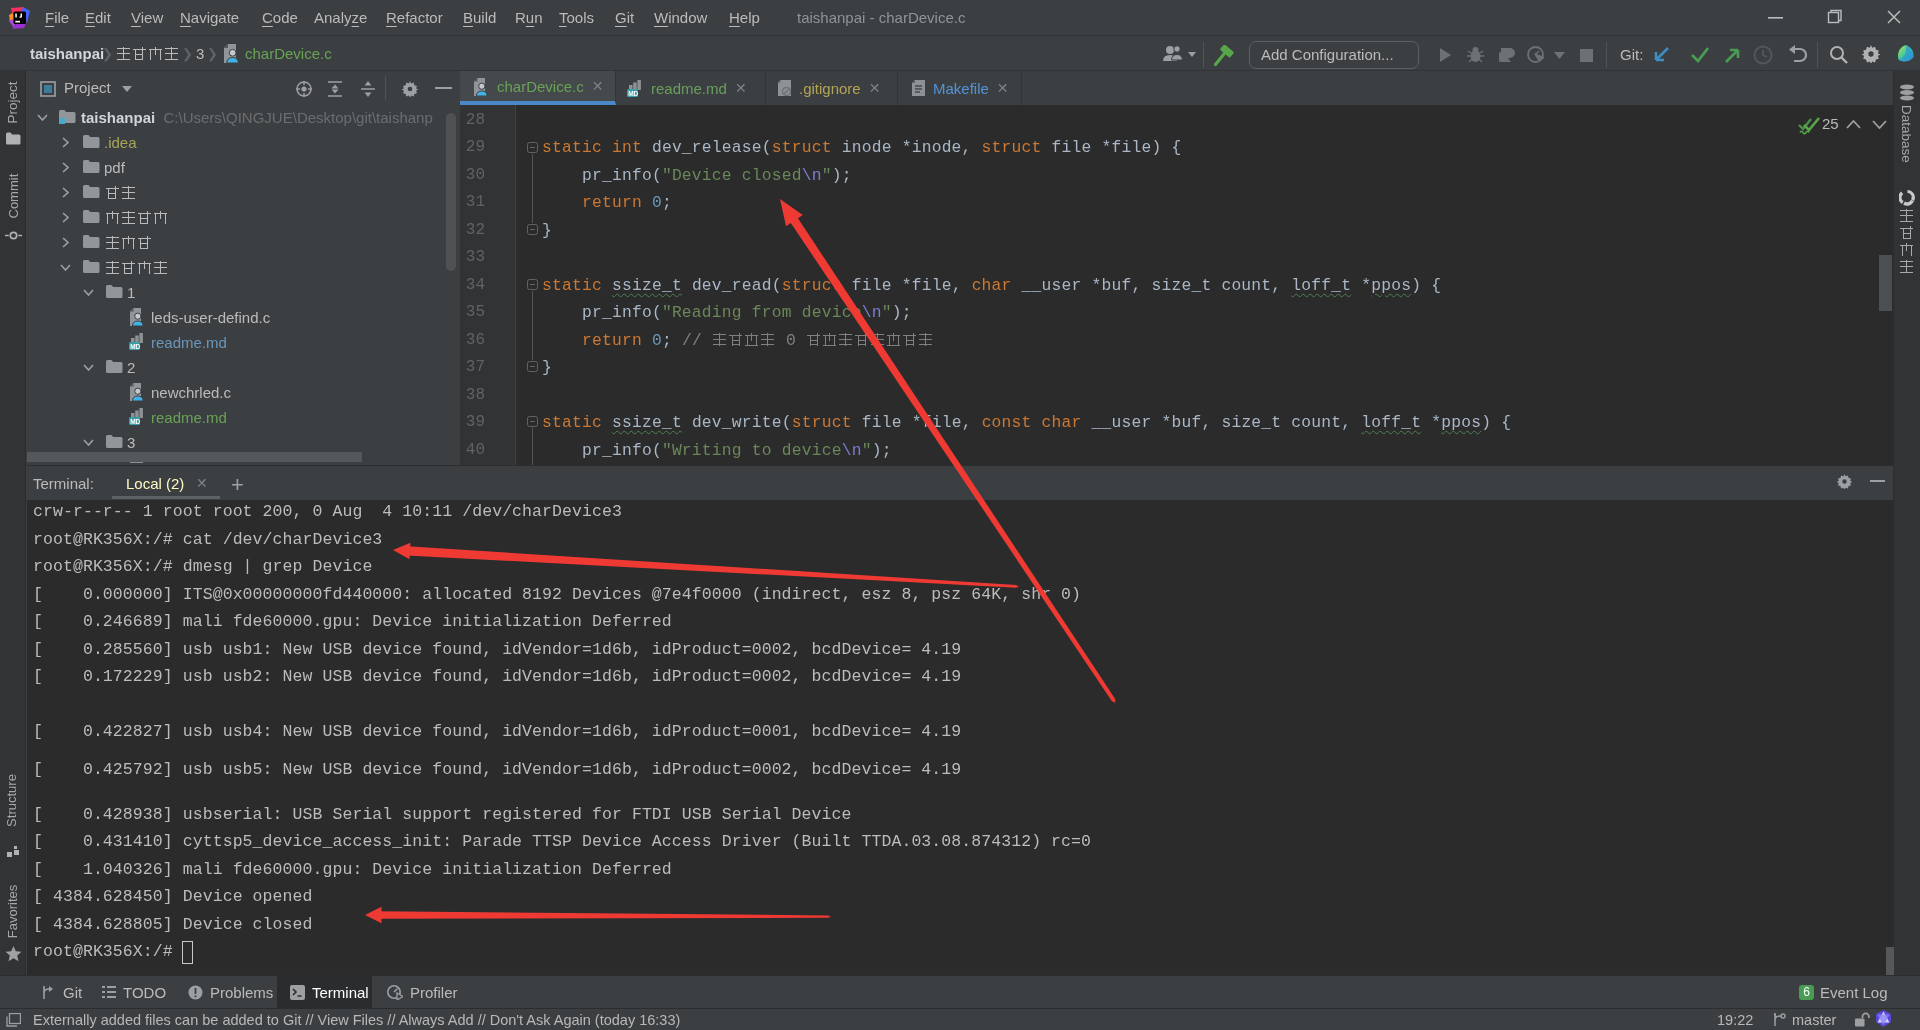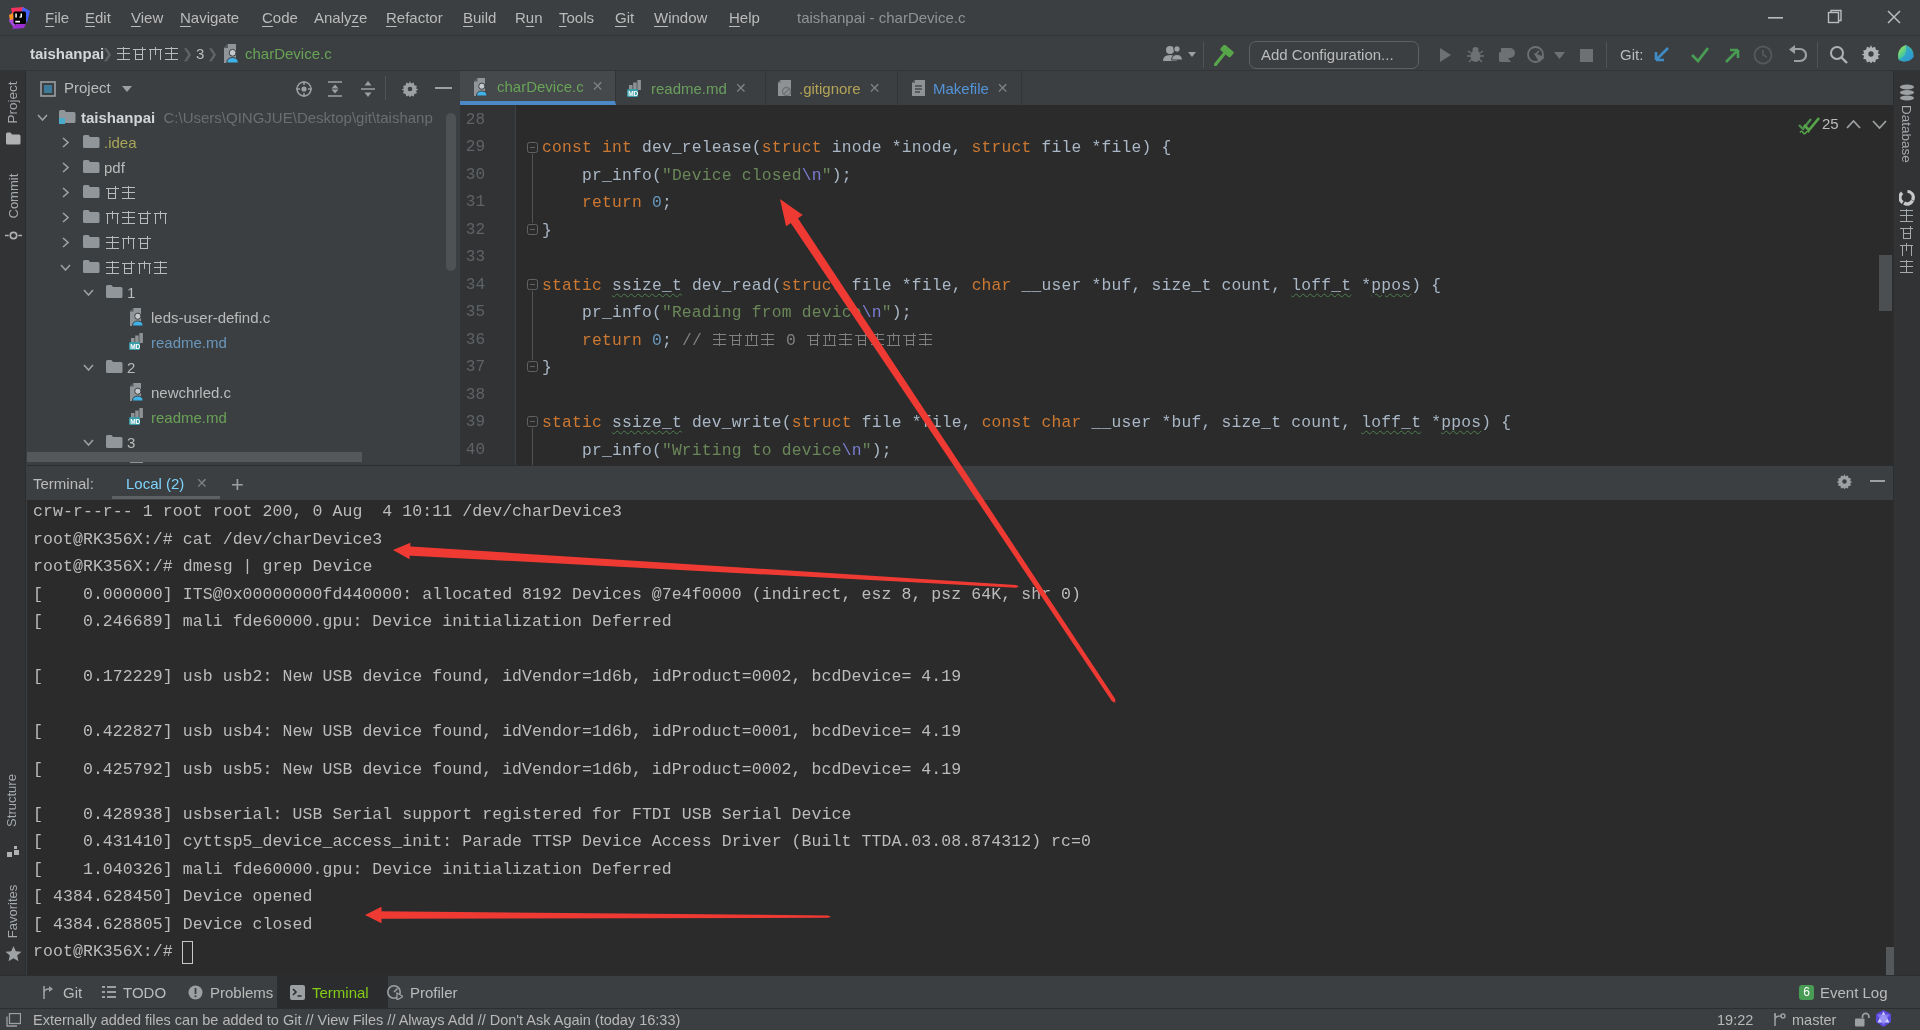--- a/index.html
+++ b/index.html
@@ -373,21 +373,21 @@
           </svg>
         </div>
   <span style="color:#5393d8;margin-left:4px">Makefile</span>
         <span class="x">✕</span>
       </div>
 </div>
 
 <div id="editor">
  <div id="gutter"></div>
  <div class="lnum" style="top:1.5px">28<br>29<br>30<br>31<br>32<br>33<br>34<br>35<br>36<br>37<br>38<br>39<br>40</div>
- <div class="cline" style="top:29px"><span class="kw">const int</span> dev_release(<span class="kw">struct</span> inode *inode, <span class="kw">struct</span> file *file) {</div>
+ <div class="cline" style="top:29px"><span class="kw">static int</span> dev_release(<span class="kw">struct</span> inode *inode, <span class="kw">struct</span> file *file) {</div>
  <div class="cline" style="top:56.5px">    pr_info(<span class="str">"Device closed</span><span class="esc">\n</span><span class="str">"</span>);</div>
  <div class="cline" style="top:84px">    <span class="kw">return</span> <span class="num">0</span>;</div>
  <div class="cline" style="top:111.5px">}</div>
  <div class="cline" style="top:166.5px"><span class="kw">static</span> <span class="wvy">ssize_t</span> dev_read(<span class="kw">struct</span> file *file, <span class="kw">char</span> __user *buf, size_t count, <span class="wvy">loff_t</span> *<span class="wvy">ppos</span>) {</div>
  <div class="cline" style="top:194px">    pr_info(<span class="str">"Reading from device</span><span class="esc">\n</span><span class="str">"</span>);</div>
  <div class="cline" style="top:221.5px">    <span class="kw">return</span> <span class="num">0</span>; <span class="cmt">// <span class="cj a"></span><span class="cj b"></span><span class="cj c"></span><span class="cj a"></span> 0 <span class="cj b"></span><span class="cj c"></span><span class="cj a"></span><span class="cj b"></span><span class="cj a"></span><span class="cj c"></span><span class="cj b"></span><span class="cj a"></span></span></div>
  <div class="cline" style="top:249px">}</div>
  <div class="cline" style="top:304px"><span class="kw">static</span> <span class="wvy">ssize_t</span> dev_write(<span class="kw">struct</span> file *file, <span class="kw">const char</span> __user *buf, size_t count, <span class="wvy">loff_t</span> *<span class="wvy">ppos</span>) {</div>
  <div class="cline" style="top:331.5px">    pr_info(<span class="str">"Writing to device</span><span class="esc">\n</span><span class="str">"</span>);</div>
  <div class="fold" style="top:37px"></div>
@@ -424,36 +424,37 @@
       <g fill="#c6c8ca">
         <path d="M8.5 1 a7.5 7.5 0 0 1 6.6 10.9 l-3.1-1.7 a4 4 0 0 0-3.5-6.2z"></path>
         <path d="M15 12.3 a7.5 7.5 0 0 1-10.9 3.3 l1.9-3 a4 4 0 0 0 5.9-1.9z"></path>
         <path d="M2.9 14.9 a7.5 7.5 0 0 1-0.8-12.4 l2.1 2.7 a4 4 0 0 0 0.4 6.8z"></path>
       </g>
     </svg>
 <div class="abs" style="left:1900px;top:208px;color:#a7aaac"><div class="cj a" style="margin:1px 0"></div><div class="cj b" style="margin:1px 0"></div><div class="cj c" style="margin:1px 0"></div><div class="cj a" style="margin:1px 0"></div></div>
 
 <div id="termbar">
  <div class="abs" style="left:6px;top:9px;font-size:15px;color:#bbb">Terminal:</div>
- <div class="abs" style="left:99px;top:9px;font-size:15px;color:#7dd3fc">Local (2)</div>
+ <div class="abs" style="left:99px;top:9px;font-size:15px;color:#fef9c3">Local (2)</div>
  <div class="abs" style="left:169px;top:9px;font-size:14px;color:#7f8285">✕</div>
  <div class="abs" style="left:85px;top:30px;width:108px;height:3px;background:#5e6164"></div>
  <div class="abs" style="left:204px;top:6px;font-size:22px;color:#9da0a2;font-weight:300">+</div>
  <svg class="abs" style="left:1810px;top:8px" width="15" height="15" viewBox="0 0 15 15">
         <path d="M7.5 0 l1 2.3 2.4-.8 .7 2.4 2.4 .7-.8 2.4 2.3 1-2.3 1 .8 2.4-2.4 .7-.7 2.4-2.4-.8-1 2.3-1-2.3-2.4 .8-.7-2.4-2.4-.7 .8-2.4-2.3-1 2.3-1-.8-2.4 2.4-.7 .7-2.4 2.4 .8z" fill="#9da0a2"></path>
         <circle cx="7.5" cy="7.5" r="2.2" fill="#3c3f41"></circle>
       </svg>
  <div class="abs" style="left:1843px;top:14px;width:15px;height:2px;background:#9da0a2"></div>
 </div>
 <div id="term">
  <div class="tline" style="top:2px">crw-r--r-- 1 root root 200, 0 Aug  4 10:11 /dev/charDevice3</div>
  <div class="tline" style="top:29.5px">root@RK356X:/# cat /dev/charDevice3</div>
  <div class="tline" style="top:57px">root@RK356X:/# dmesg | grep Device</div>
  <div class="tline" style="top:84.5px">[    0.000000] ITS@0x00000000fd440000: allocated 8192 Devices @7e4f0000 (indirect, esz 8, psz 64K, shr 0)</div>
  <div class="tline" style="top:112px">[    0.246689] mali fde60000.gpu: Device initialization Deferred</div>
+ <div class="tline" style="top:139.5px">[    0.285560] usb usb1: New USB device found, idVendor=1d6b, idProduct=0002, bcdDevice= 4.19</div>
  <div class="tline" style="top:167px">[    0.172229] usb usb2: New USB device found, idVendor=1d6b, idProduct=0002, bcdDevice= 4.19</div>
  <div class="tline" style="top:222px">[    0.422827] usb usb4: New USB device found, idVendor=1d6b, idProduct=0001, bcdDevice= 4.19</div>
  <div class="tline" style="top:260px">[    0.425792] usb usb5: New USB device found, idVendor=1d6b, idProduct=0002, bcdDevice= 4.19</div>
  <div class="tline" style="top:304.5px">[    0.428938] usbserial: USB Serial support registered for FTDI USB Serial Device</div>
  <div class="tline" style="top:332px">[    0.431410] cyttsp5_device_access_init: Parade TTSP Device Access Driver (Built TTDA.03.08.874312) rc=0</div>
  <div class="tline" style="top:359.5px">[    1.040326] mali fde60000.gpu: Device initialization Deferred</div>
  <div class="tline" style="top:387px">[ 4384.628450] Device opened</div>
  <div class="tline" style="top:414.5px">[ 4384.628805] Device closed</div>
  <div class="tline" style="top:442px">root@RK356X:/# </div>
  <div class="abs" style="left:155px;top:441px;width:11px;height:23px;border:1.5px solid #c6c8ca"></div>
@@ -473,21 +474,21 @@
             <rect x="5" y="5" width="9" height="2"></rect>
             <rect x="0" y="10" width="3" height="2"></rect>
             <rect x="5" y="10" width="9" height="2"></rect>
           </g>
         </svg>TODO</div>
  <div class="bitem" style="left:188px"><svg width="15" height="15" viewBox="0 0 15 15" style="margin-right:7px">
           <circle cx="7.5" cy="7.5" r="7" fill="#9da0a2"></circle>
           <rect x="6.6" y="3" width="1.8" height="6" fill="#3c3f41"></rect>
           <rect x="6.6" y="10.4" width="1.8" height="1.8" fill="#3c3f41"></rect>
         </svg>Problems</div>
- <div class="bitem" style="left:277px;width:111px;background:#2a2c2e;padding-left:13px;color:#84cc16"><svg width="15" height="15" viewBox="0 0 15 15" style="margin-right:7px">
+ <div class="bitem" style="left:277px;width:95px;background:#2a2c2e;padding-left:13px;color:#ffffff"><svg width="15" height="15" viewBox="0 0 15 15" style="margin-right:7px">
           <rect x="0" y="0" width="15" height="15" rx="2" fill="#9da0a2"></rect>
           <path d="M3 4 l3 3 -3 3 M7.5 11 h4" stroke="#2b2b2b" stroke-width="1.6" fill="none"></path>
         </svg>Terminal</div>
  <div class="bitem" style="left:387px"><svg width="16" height="16" viewBox="0 0 16 16" style="margin-right:7px">
           <circle cx="7" cy="8" r="6.2" fill="none" stroke="#9da0a2" stroke-width="1.6"></circle>
           <path d="M7 8 L10.5 4.5" stroke="#9da0a2" stroke-width="1.6"></path>
           <path d="M10 9 l6 3.5 -6 3.5z" fill="#3c3f41" stroke="#9da0a2" stroke-width="1.3"></path>
         </svg>Profiler</div>
  <div class="bitem" style="left:1799px"><span style="background:#499c54;color:#fff;font-size:12px;width:15px;height:15px;border-radius:3px;display:inline-flex;align-items:center;justify-content:center;margin-right:6px">6</span>Event Log</div>
 </div>

